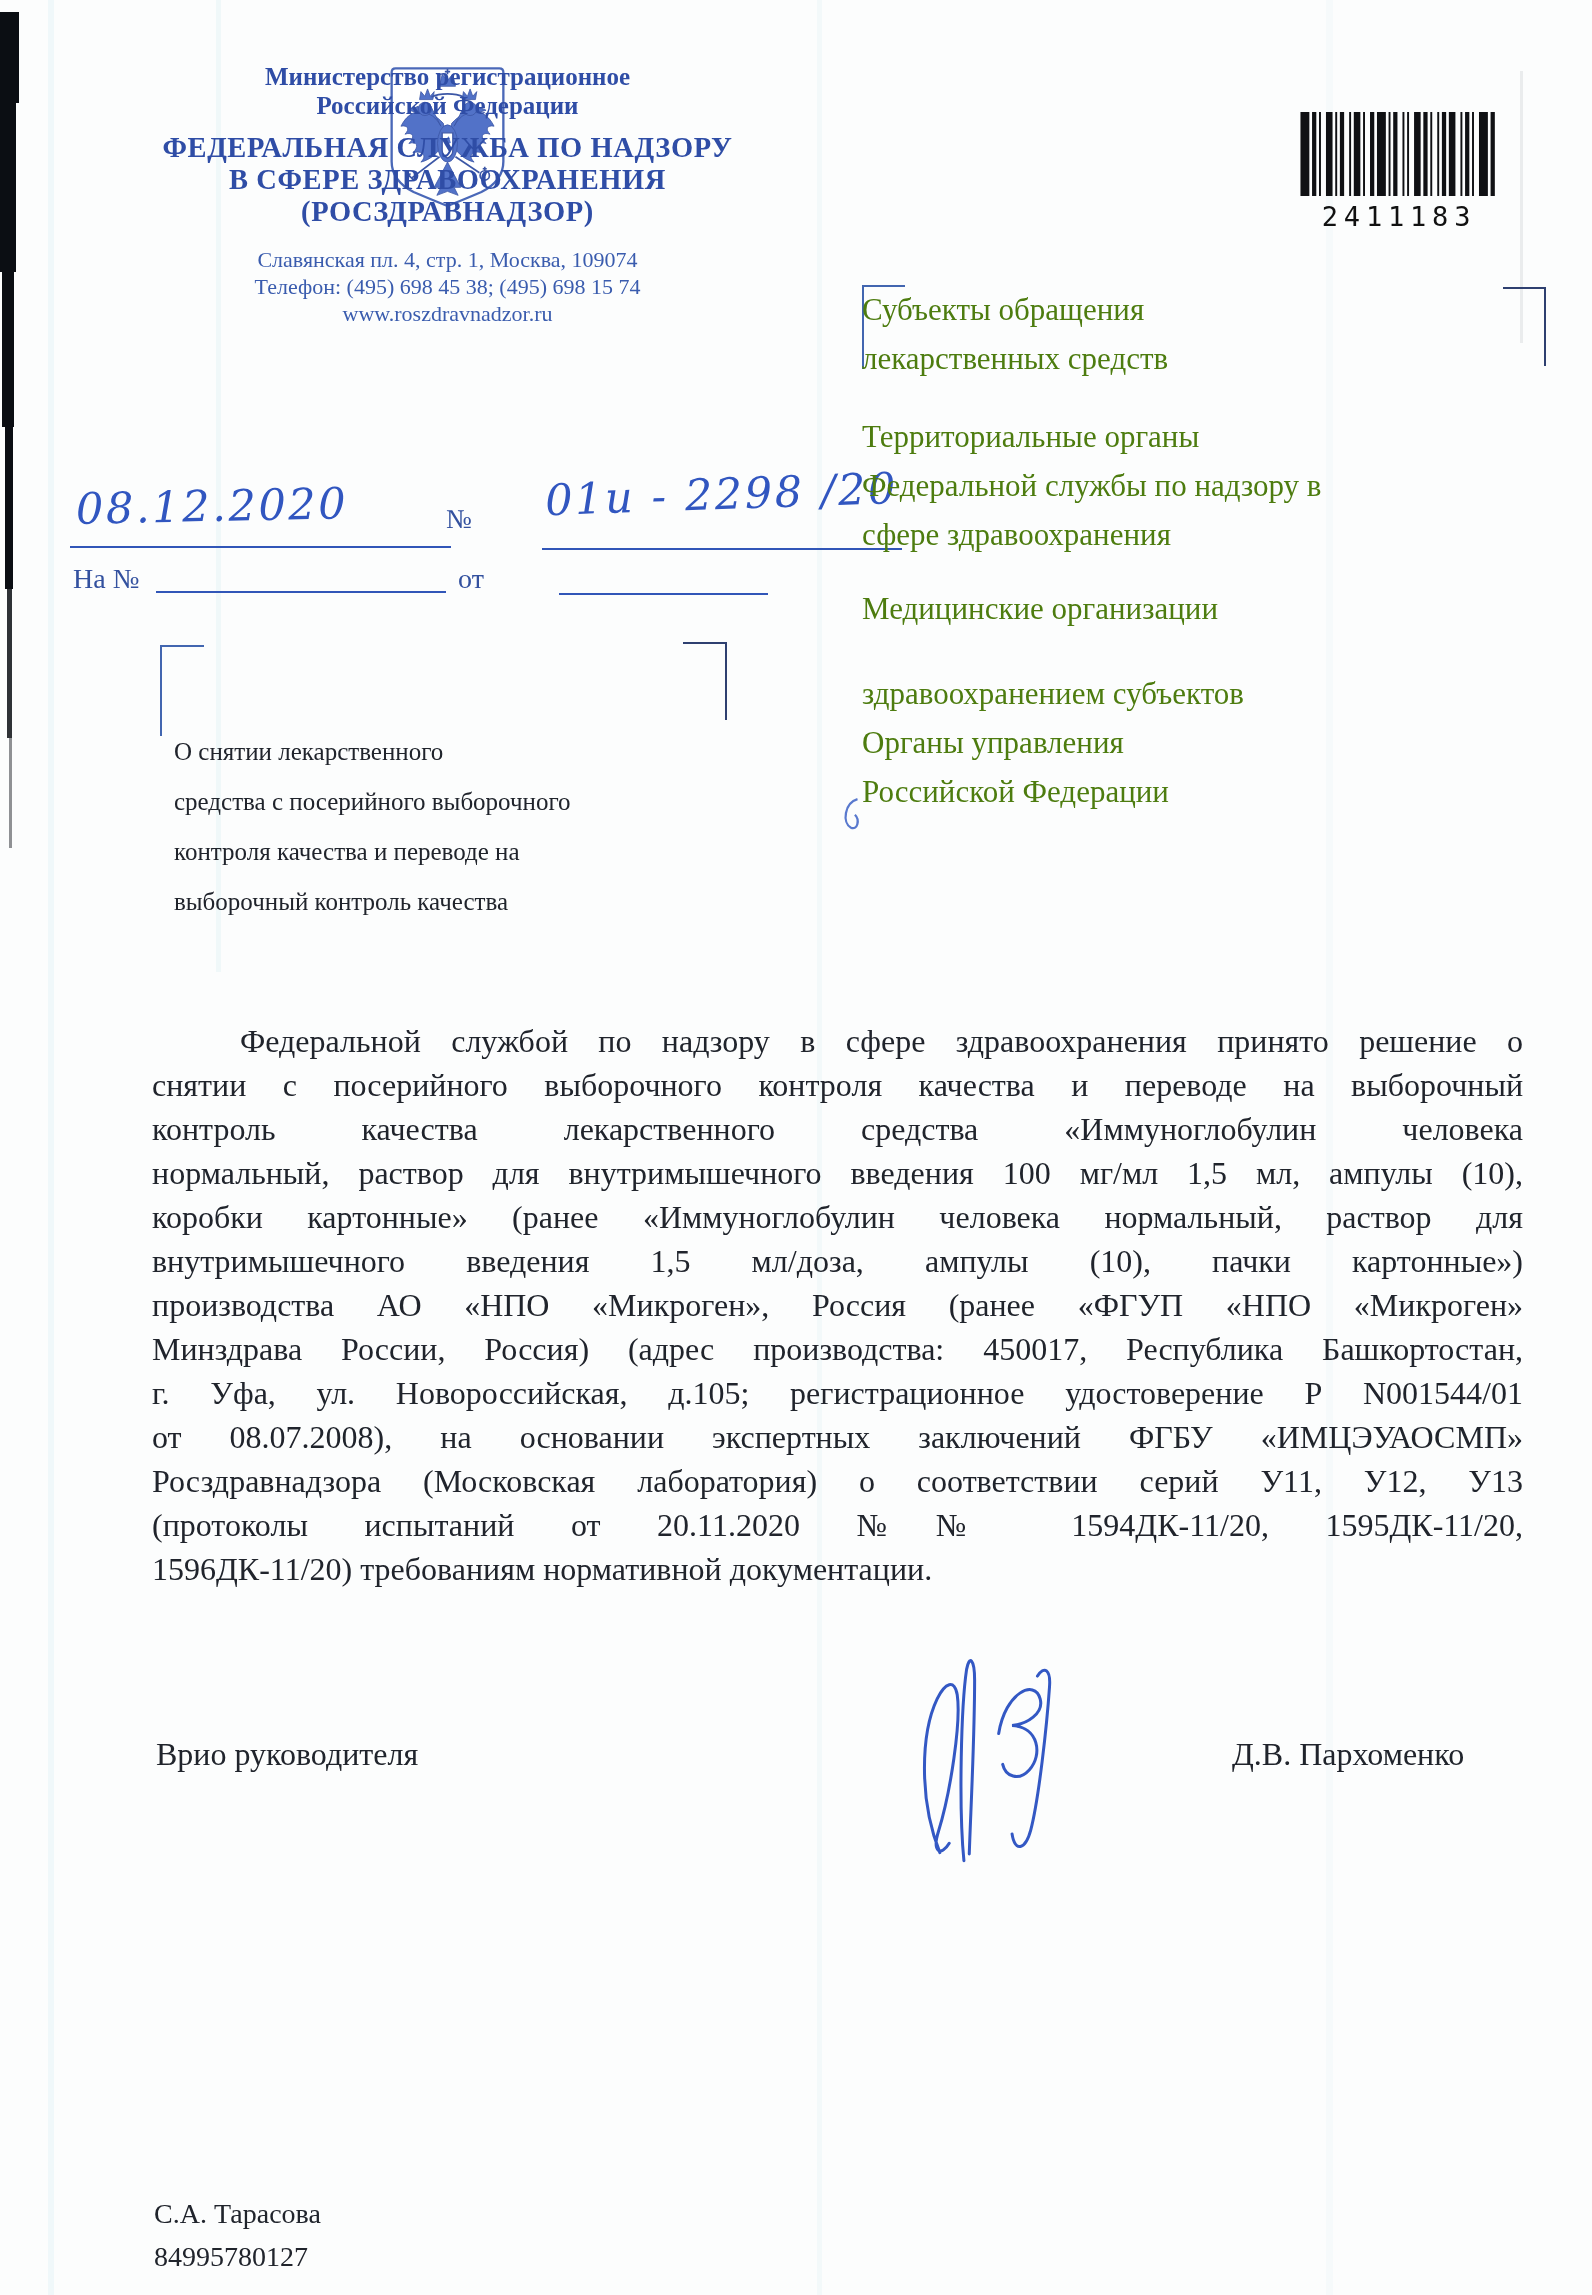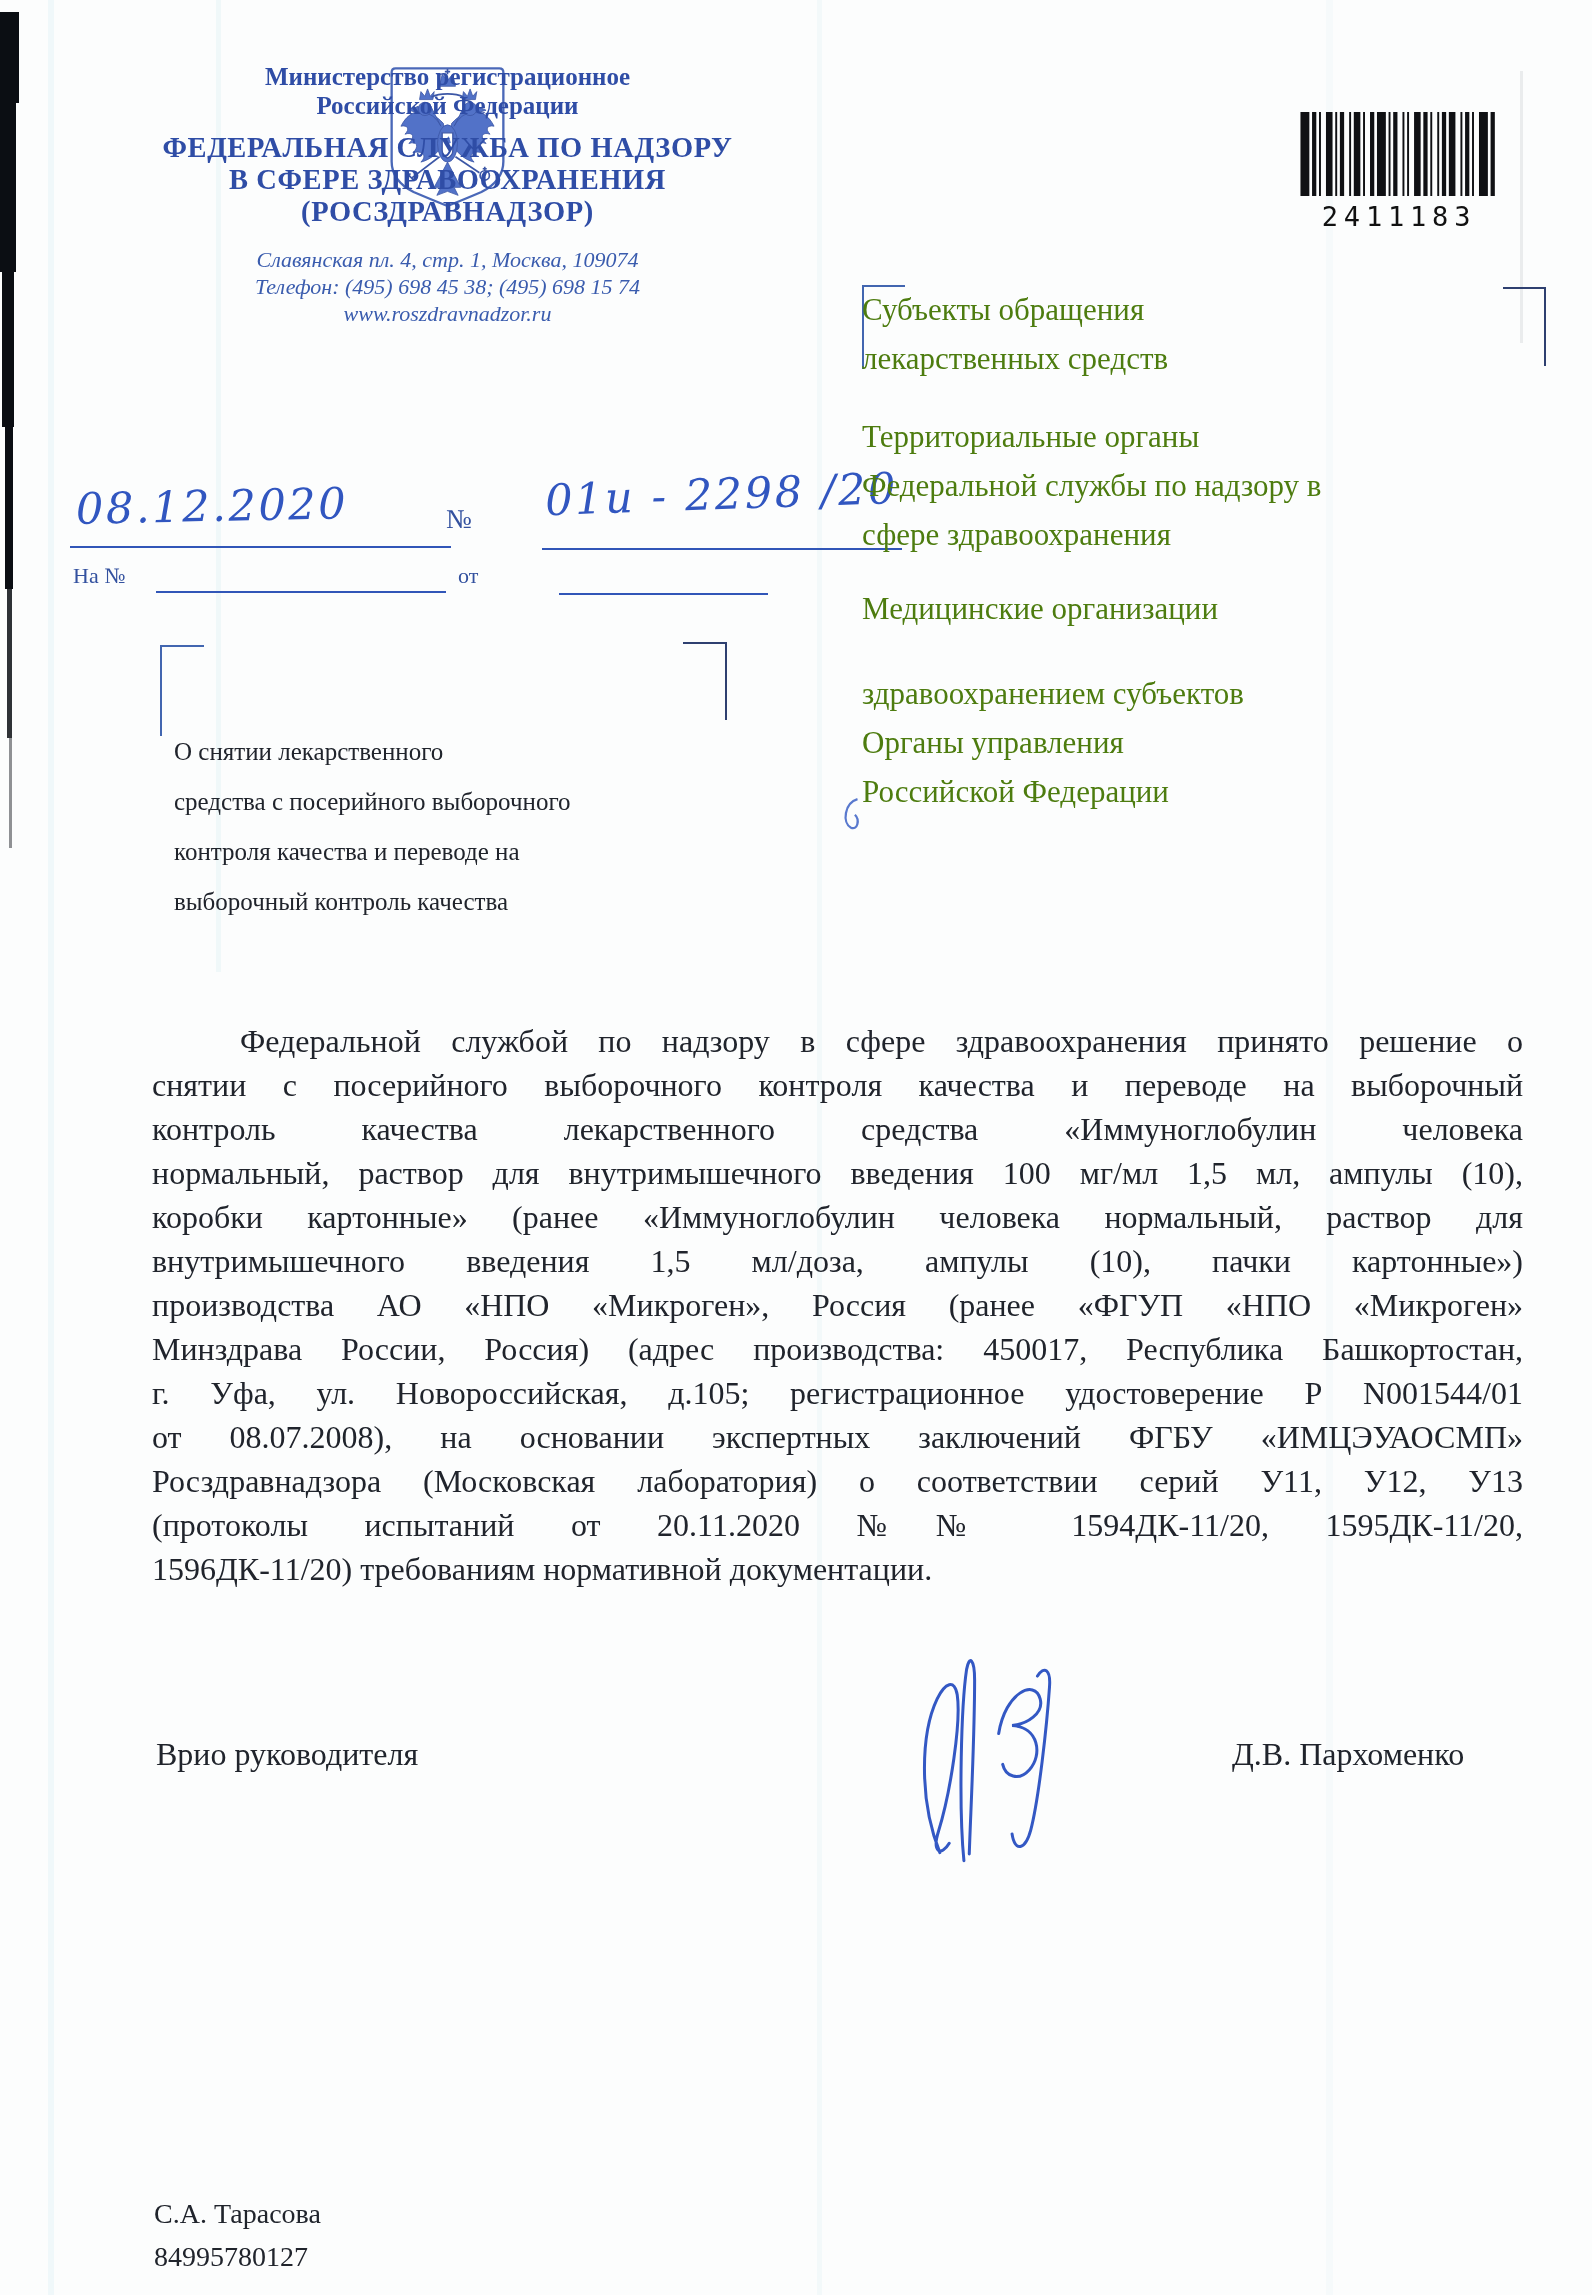--- a/index.html
+++ b/index.html
@@ -9,27 +9,27 @@
     font-family:"Liberation Serif", serif;color:#1a1f28;
   }
   .abs{position:absolute;}
   
   .edge-bar{position:absolute;background:#0b0e13;}
   .streak{position:absolute;top:0;bottom:0;pointer-events:none;}
   
   .lh-col{position:absolute;left:117px;top:62px;width:661px;text-align:center;}
   .ministry{color:#2f4da6;font-weight:bold;font-size:25px;line-height:29px;}
   .agency{color:#2f4da6;font-weight:bold;font-size:28.5px;line-height:32px;letter-spacing:0.6px;margin-top:11.7px;}
-  .contact{color:#3a5cae;font-size:22px;line-height:27px;margin-top:18px;font-style:italic;}
+  .contact{color:#3a5cae;font-size:22px;line-height:27px;margin-top:18px;}
   .hand{
     font-style:italic;color:#3156c0;
     font-family:"DejaVu Serif", serif;
     font-size:43px;letter-spacing:2.6px;white-space:nowrap;
   }
-  .blue-label{color:#33519f;font-size:22px;}
+  .blue-label{color:#33519f;font-size:28px;}
   .rule{position:absolute;background:#3156b8;height:1.9px;}
   .corner{position:absolute;}
   .corner div{position:absolute;background:#4266b0;}
   .corner.dark div{background:#2e4070;}
   .subject{position:absolute;left:174px;top:727px;font-size:25px;line-height:50px;color:#20242c;}
   .addr-col{position:absolute;left:862px;top:285px;width:687px;text-align:left;font-size:31px;line-height:49px;color:#4d7c0f;}
   .addr-group{margin:0 0 0 0;}
   .gap44{height:28.5px;}.gap38{height:25px;}.gap56{height:36px;}
   .body-block{position:absolute;left:152px;top:1019px;width:1371px;font-size:32px;line-height:44px;color:#20242c;}
   .jline{text-align:justify;text-align-last:justify;white-space:normal;}

